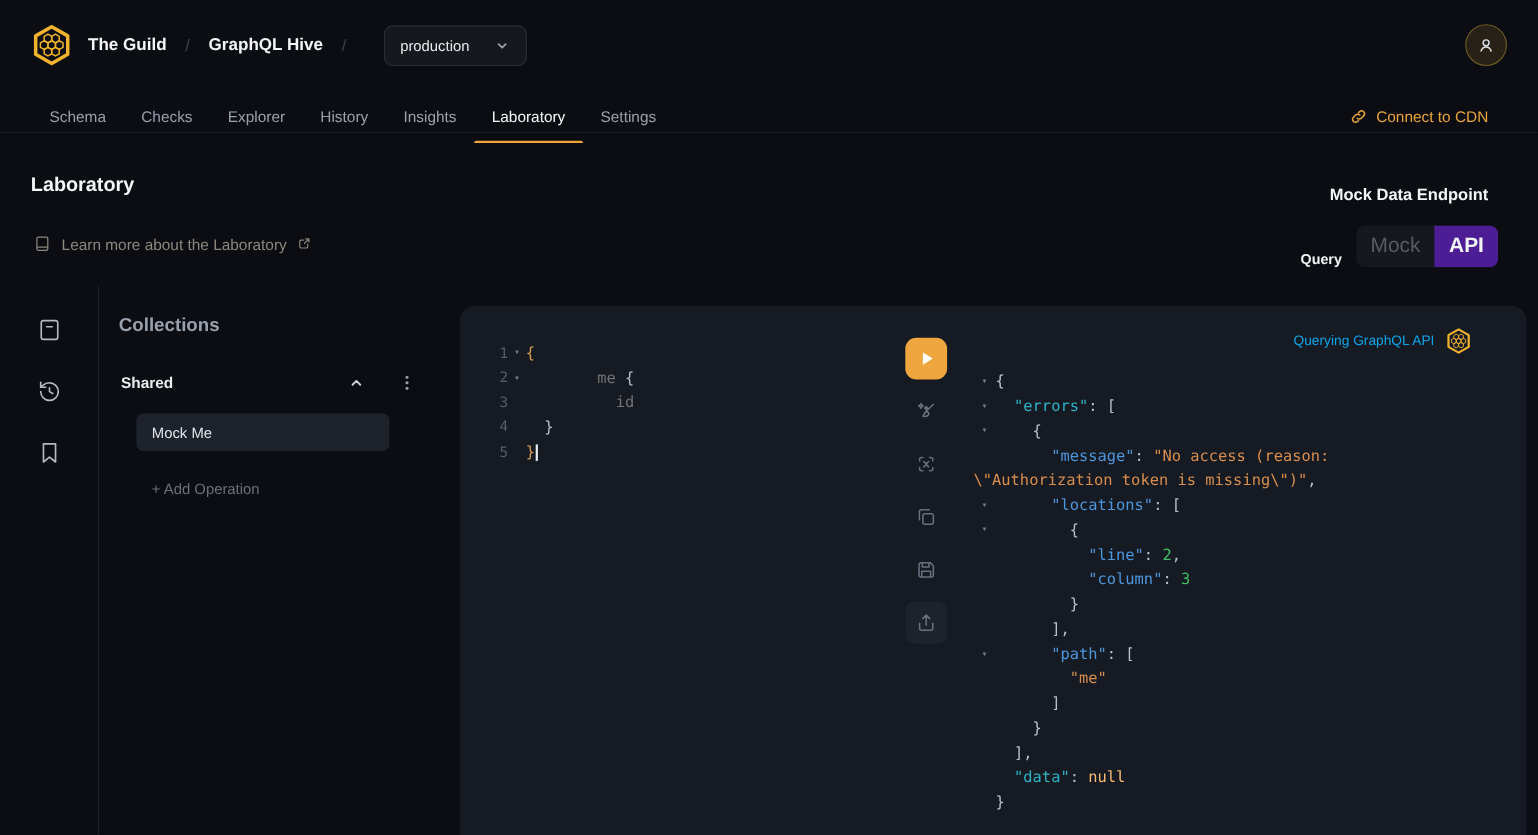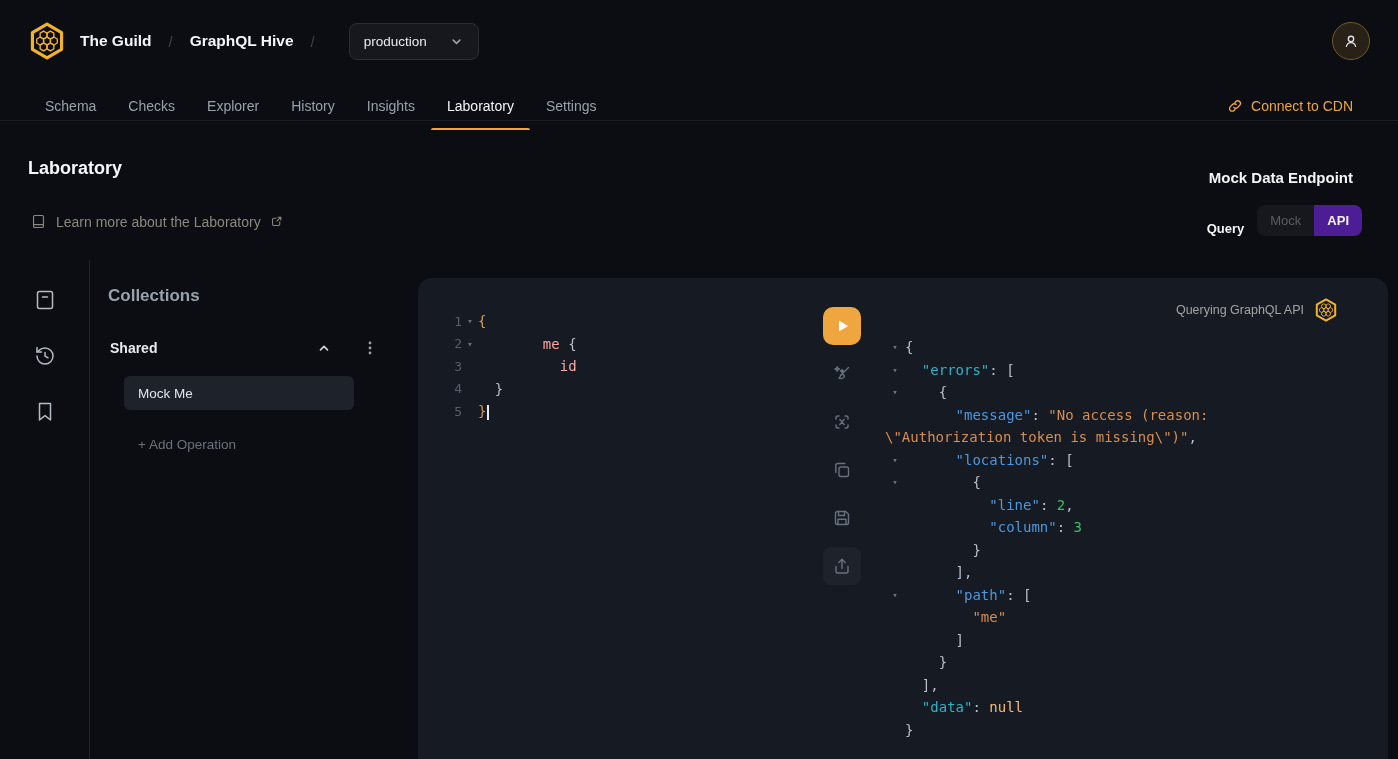--- a/index.html
+++ b/index.html
@@ -28,21 +28,21 @@
 
   
   #page-head { position:absolute; top:131px; left:0; right:0; height:129px; }
   #page-title { position:absolute; left:28px; top:27px; font-size:18px; font-weight:700; color:#f6f7f8; }
   #page-desc { position:absolute; left:28px; top:56px; font-size:15px; color:#99a1ad; }
   #learn-more { position:absolute; left:30px; top:82px; display:flex; align-items:center; gap:9px; color:#8c877e; font-size:14px; }
   #endpoint-title { position:absolute; right:45px; top:38px; font-size:15px; font-weight:700; color:#f4f5f7; }
   #endpoint-ctl { position:absolute; right:36px; top:74px; display:flex; align-items:flex-end; gap:13px; }
   #endpoint-label { font-size:13px; font-weight:700; color:#f4f5f7; }
   #endpoint-group { display:flex; border-radius:8px; overflow:hidden; background:#16181e; }
-  .seg { padding:8px 13px; font-size:13px; color:#565b63; }
+  .seg { padding:8px 13px; font-size:19px; color:#565b63; }
   .seg.active { background:#4c1d95; color:#f2f3f5; font-weight:600; }
 
   
   #content { position:absolute; top:260px; left:0; right:0; bottom:0; }
   #rail { position:absolute; left:0; top:0; bottom:0; width:90px; border-right:1px solid #1c2028; display:flex; flex-direction:column; align-items:center; padding-top:28px; gap:32px; }
   .rail-btn { width:24px; height:24px; display:grid; place-items:center; }
 
   #collections { position:absolute; left:90px; top:0; width:328px; bottom:0; }
   #collections-title { position:absolute; left:18px; top:26px; font-size:17px; font-weight:700; color:#99a1ad; }
   #shared-row { position:absolute; left:20px; right:40px; top:77px; height:22px; display:flex; align-items:center; }
@@ -56,38 +56,38 @@
   
   #gql { position:absolute; left:418px; right:10px; top:18px; bottom:-20px; background:#161a23; border-radius:14px; overflow:hidden; }
   #editor-pane { position:absolute; left:0; top:0; bottom:0; width:400px; }
   #editor-lines { padding-top:32px; font-family:"DejaVu Sans Mono", monospace; font-size:14px; }
   .cl { display:flex; height:22.5px; align-items:center; }
   .ln { width:44px; text-align:right; color:#575e6b; flex:none; font-size:13px; font-family:"DejaVu Sans Mono", monospace; }
   .fold { width:16px; text-align:center; color:#6d7582; font-size:9px; flex:none; }
   .code { white-space:pre; }
   .tk-plain { color:#cfd4dc; }
   .tk-punc  { color:#b9bfca; }
-  .tk-field { color:#fca5a5;padding-left:48px; }
+  .tk-field { color:#737373;padding-left:48px; }
   .tk-match { color:#d19c51; }
   .tk-key1  { color:#2fb3c6; }
   .tk-key2  { color:#4d97dd; }
   .tk-str   { color:#d78e4f; }
   .tk-num   { color:#41bd63; }
   .tk-null  { color:#fdba74;text-align:center; }
   .cursor { display:inline-block; width:1.5px; height:15px; background:#e8ebef; vertical-align:middle; margin-left:1px; animation:blink 1.2s steps(1) infinite; }
   @keyframes blink { 50% { opacity:0; } }
 
   #gql-toolbar { position:absolute; left:405px; top:29px; width:38px; display:flex; flex-direction:column; gap:10px; align-items:center; }
   .tool-btn { width:38px; height:38px; display:grid; place-items:center; border-radius:8px; }
   #execute-btn { background:#f0a63e; border-radius:10px; }
   #share-btn { background:#1e222b; }
 
   #resp-pane { position:absolute; left:455px; right:0; top:0; bottom:0; }
   #resp-head { position:absolute; top:20px; right:50px; display:flex; align-items:center; gap:10px; }
-  #resp-status { font-size:12.5px; color:#a3a3a3; }
+  #resp-status { font-size:12.5px; color:#0ea5e9; }
   #resp-lines { padding:58px 0 0 12px; font-family:"DejaVu Sans Mono", monospace; font-size:14px; }
   #resp-lines .fold { width:20px; }
   #resp-lines .cont .code { margin-left:-20px; }
 
   svg { display:block; }
 </style>
 </head>
 <body>
 
 <svg width="0" height="0" style="position:absolute" aria-hidden="true">

